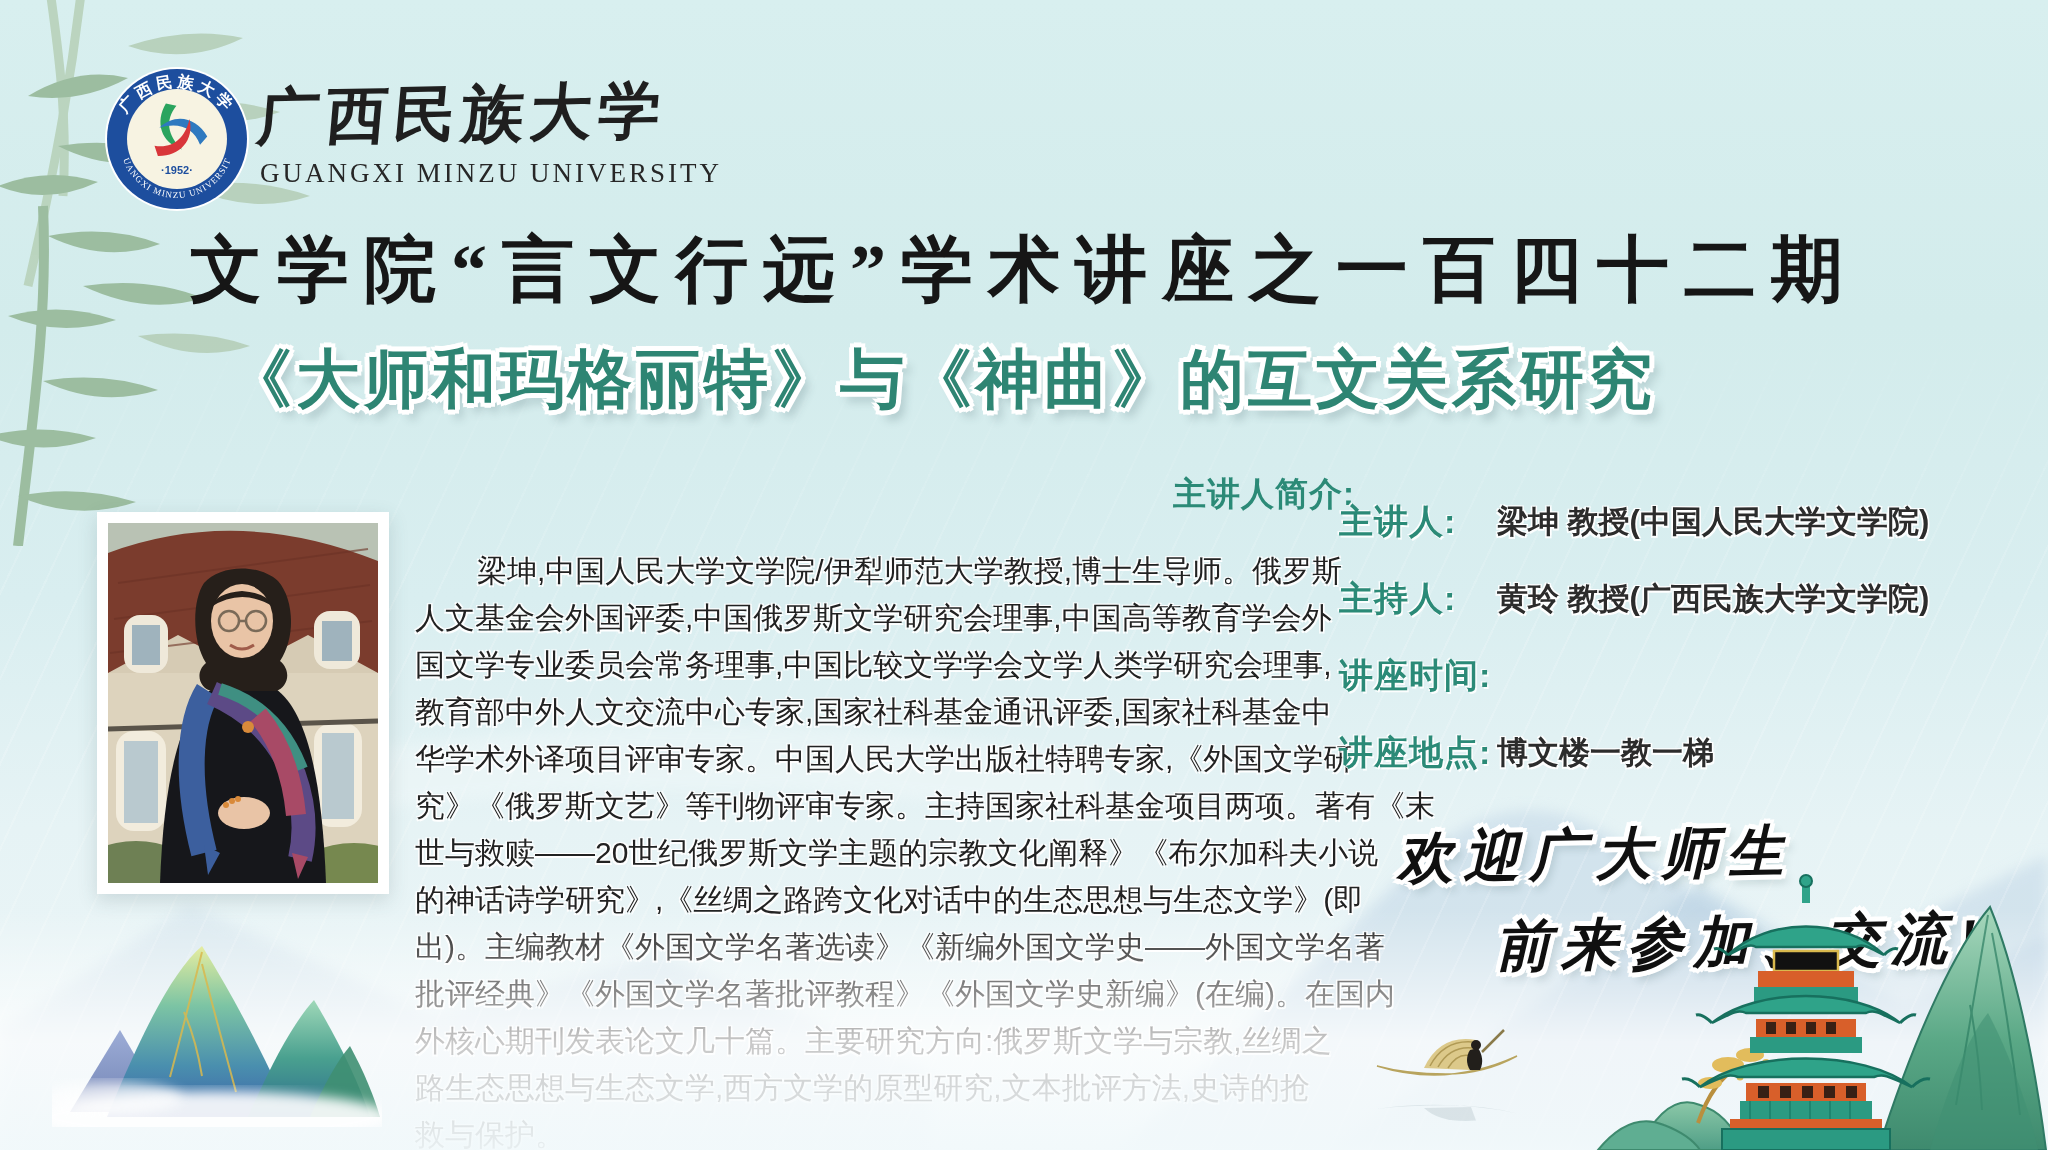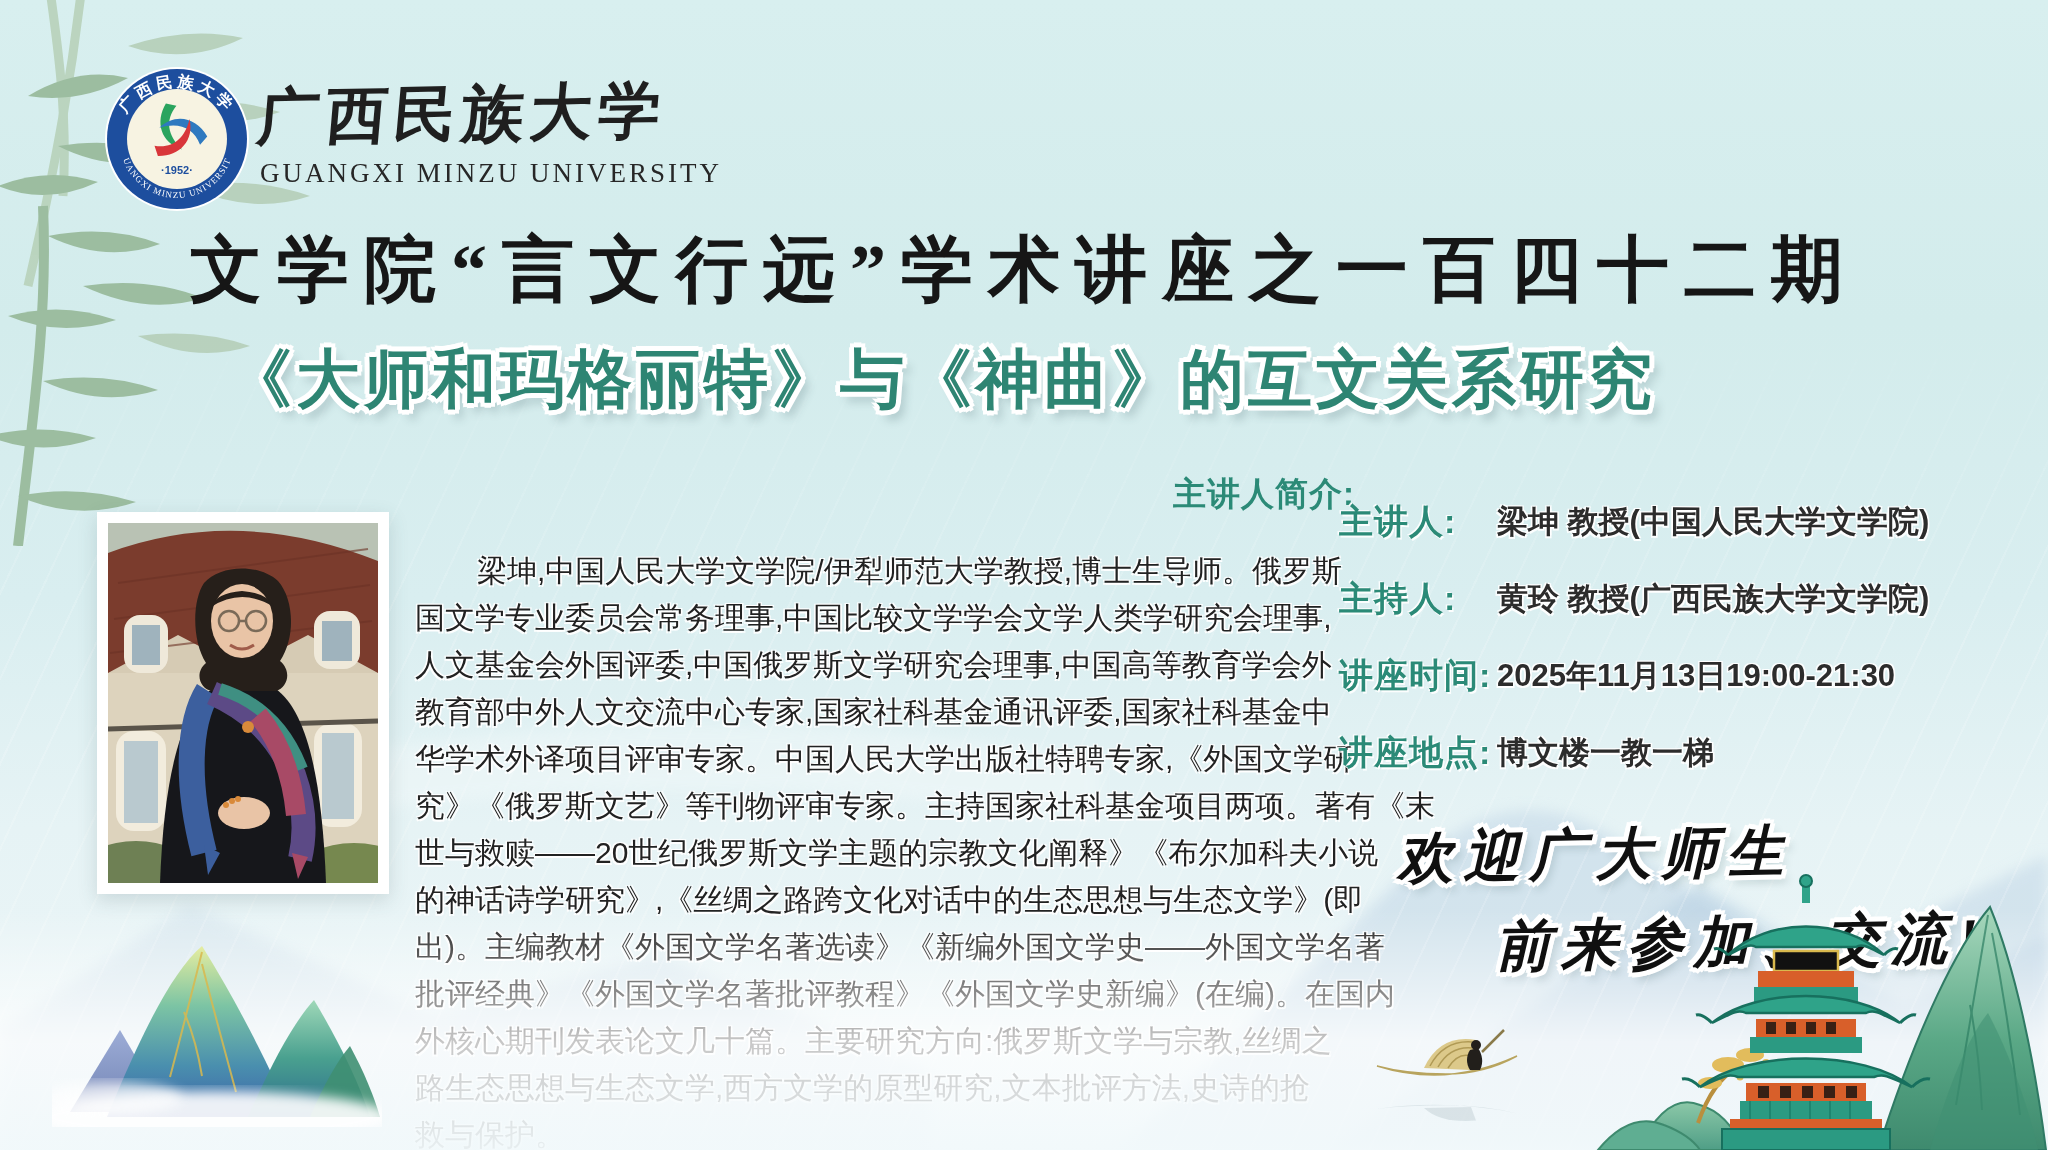--- a/index.html
+++ b/index.html
@@ -194,22 +194,22 @@
           <circle cx="124" cy="278" r="3"></circle>
           <circle cx="130" cy="276" r="3"></circle>
         </g>
       <circle cx="140" cy="204" r="6" fill="#d98a3a"></circle>
     </svg>
   </div>
 
   <div class="layer bio">
     <div class="bio-heading">主讲人简介:</div>
     <div class="bio-line indent">梁坤,中国人民大学文学院/伊犁师范大学教授,博士生导师。俄罗斯</div>
+    <div class="bio-line">人文基金会外国评委,中国俄罗斯文学研究会理事,中国高等教育学会外</div>
     <div class="bio-line">国文学专业委员会常务理事,中国比较文学学会文学人类学研究会理事,</div>
-    <div class="bio-line">人文基金会外国评委,中国俄罗斯文学研究会理事,中国高等教育学会外</div>
     <div class="bio-line">教育部中外人文交流中心专家,国家社科基金通讯评委,国家社科基金中</div>
     <div class="bio-line">华学术外译项目评审专家。中国人民大学出版社特聘专家,《外国文学研</div>
     <div class="bio-line">究》《俄罗斯文艺》等刊物评审专家。主持国家社科基金项目两项。著有《末</div>
     <div class="bio-line">世与救赎——20世纪俄罗斯文学主题的宗教文化阐释》《布尔加科夫小说</div>
     <div class="bio-line">的神话诗学研究》,《丝绸之路跨文化对话中的生态思想与生态文学》(即</div>
     <div class="bio-line">出)。主编教材《外国文学名著选读》《新编外国文学史——外国文学名著</div>
     <div class="bio-line">批评经典》《外国文学名著批评教程》《外国文学史新编》(在编)。在国内</div>
     <div class="bio-line">外核心期刊发表论文几十篇。主要研究方向:俄罗斯文学与宗教,丝绸之</div>
     <div class="bio-line">路生态思想与生态文学,西方文学的原型研究,文本批评方法,史诗的抢</div>
     <div class="bio-line">救与保护。</div>
@@ -219,21 +219,20 @@
     <div class="info-row">
       <span class="info-label">主讲人:</span>
       <span class="info-value">梁坤 教授(中国人民大学文学院)</span>
     </div>
     <div class="info-row">
       <span class="info-label">主持人:</span>
       <span class="info-value">黄玲 教授(广西民族大学文学院)</span>
     </div>
     <div class="info-row">
       <span class="info-label">讲座时间:</span>
-      <span class="info-value">2025年11月13日19:00-21:30</span>
     </div>
     <div class="info-row">
       <span class="info-label">讲座地点:</span>
       <span class="info-value">博文楼一教一梯</span>
     </div>
   </div>
 
   <div class="layer mist"></div>
 
   <div class="layer welcome">

